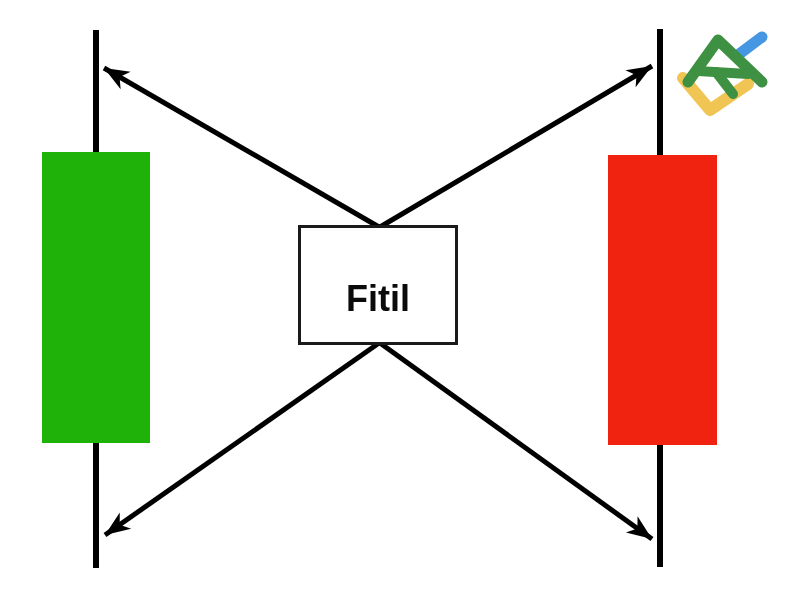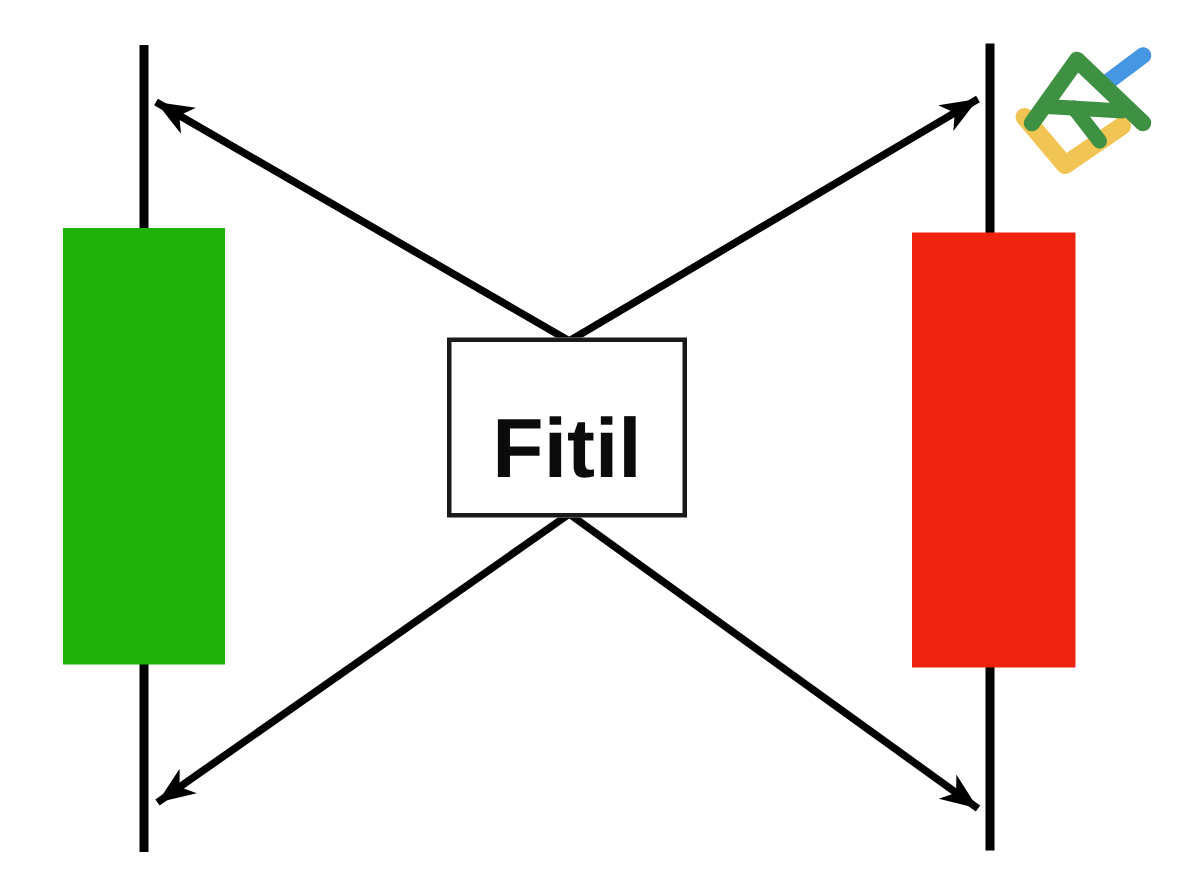--- a/index.html
+++ b/index.html
@@ -34,21 +34,21 @@
     width: 160px;
     height: 120px;
     box-sizing: border-box;
     background: #ffffff;
     border: 3px solid #1a1a1a;
     display: flex;
     align-items: center;
     justify-content: center;
   }
   .fitil-text {
-    font-size: 56px;
+    font-size: 36px;
     font-weight: bold;
     color: #0b0b0b;
     line-height: 1;
     margin-top: 28px;
   }
   .logo-svg {
     position: absolute;
     left: 670px;
     top: 30px;
     width: 100px;

